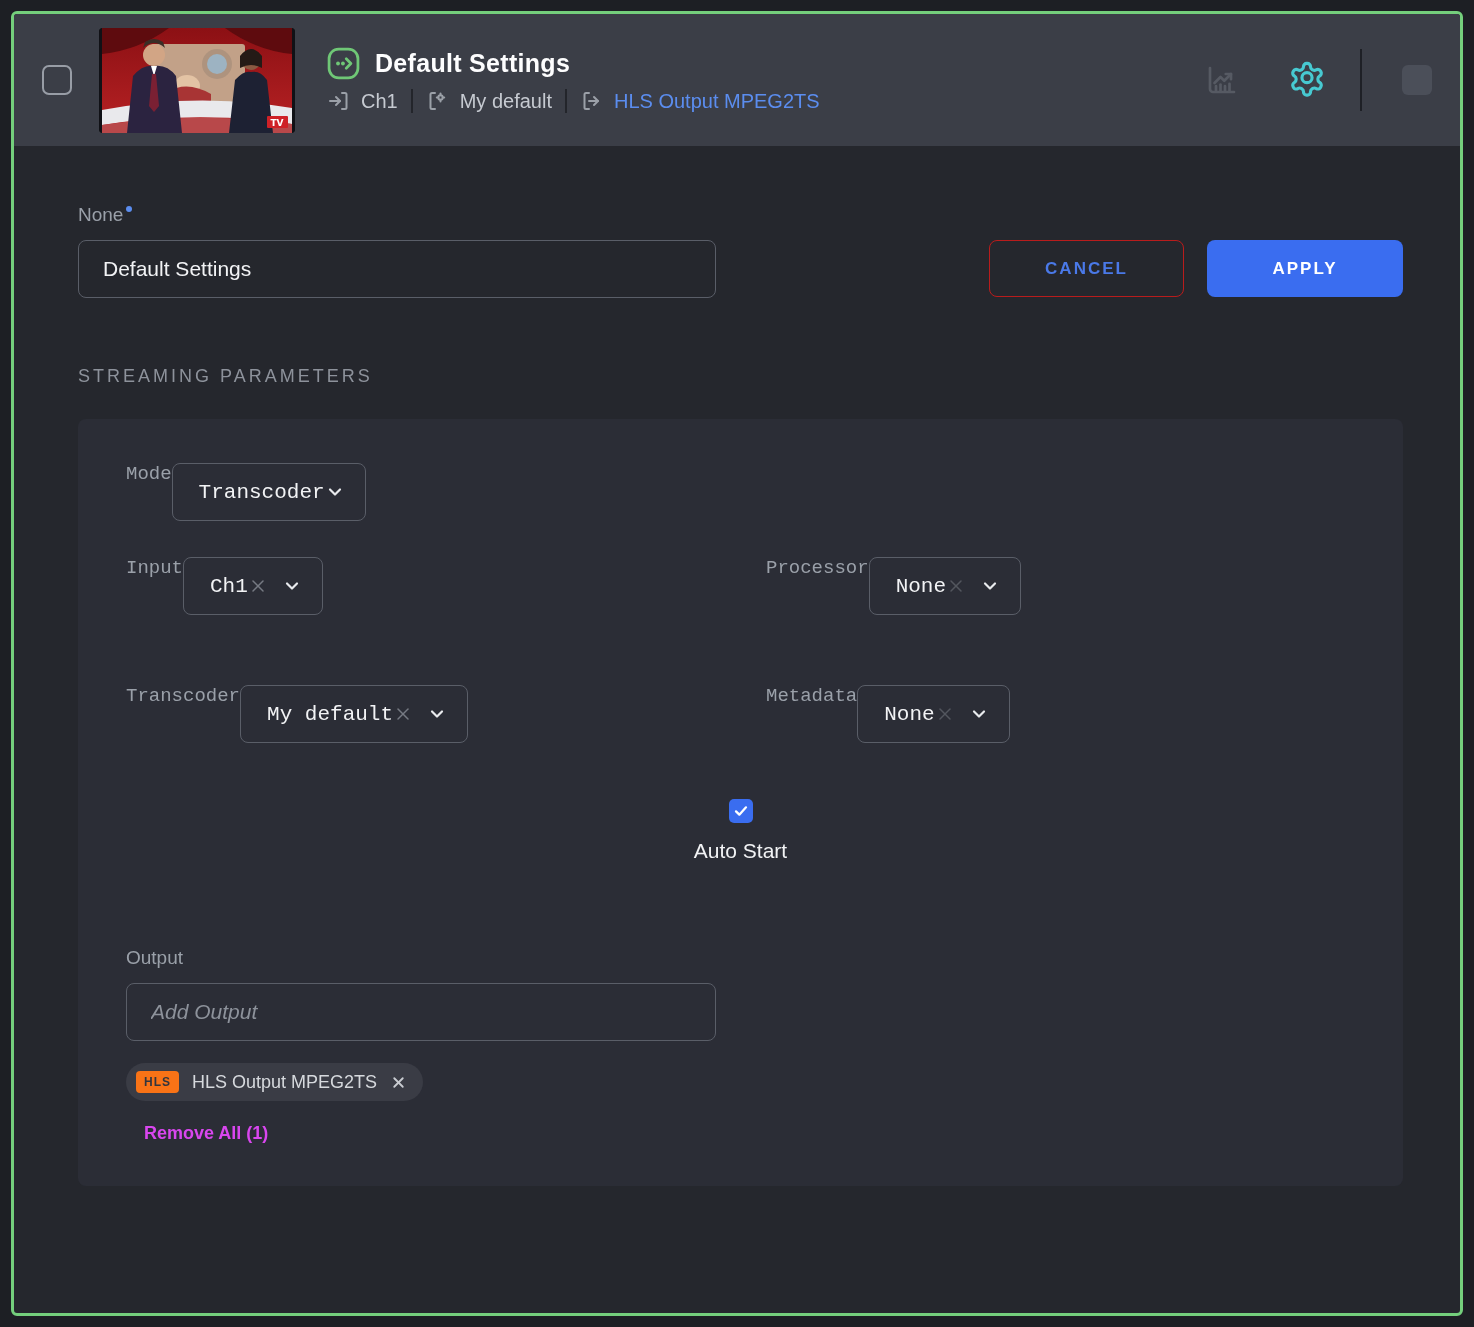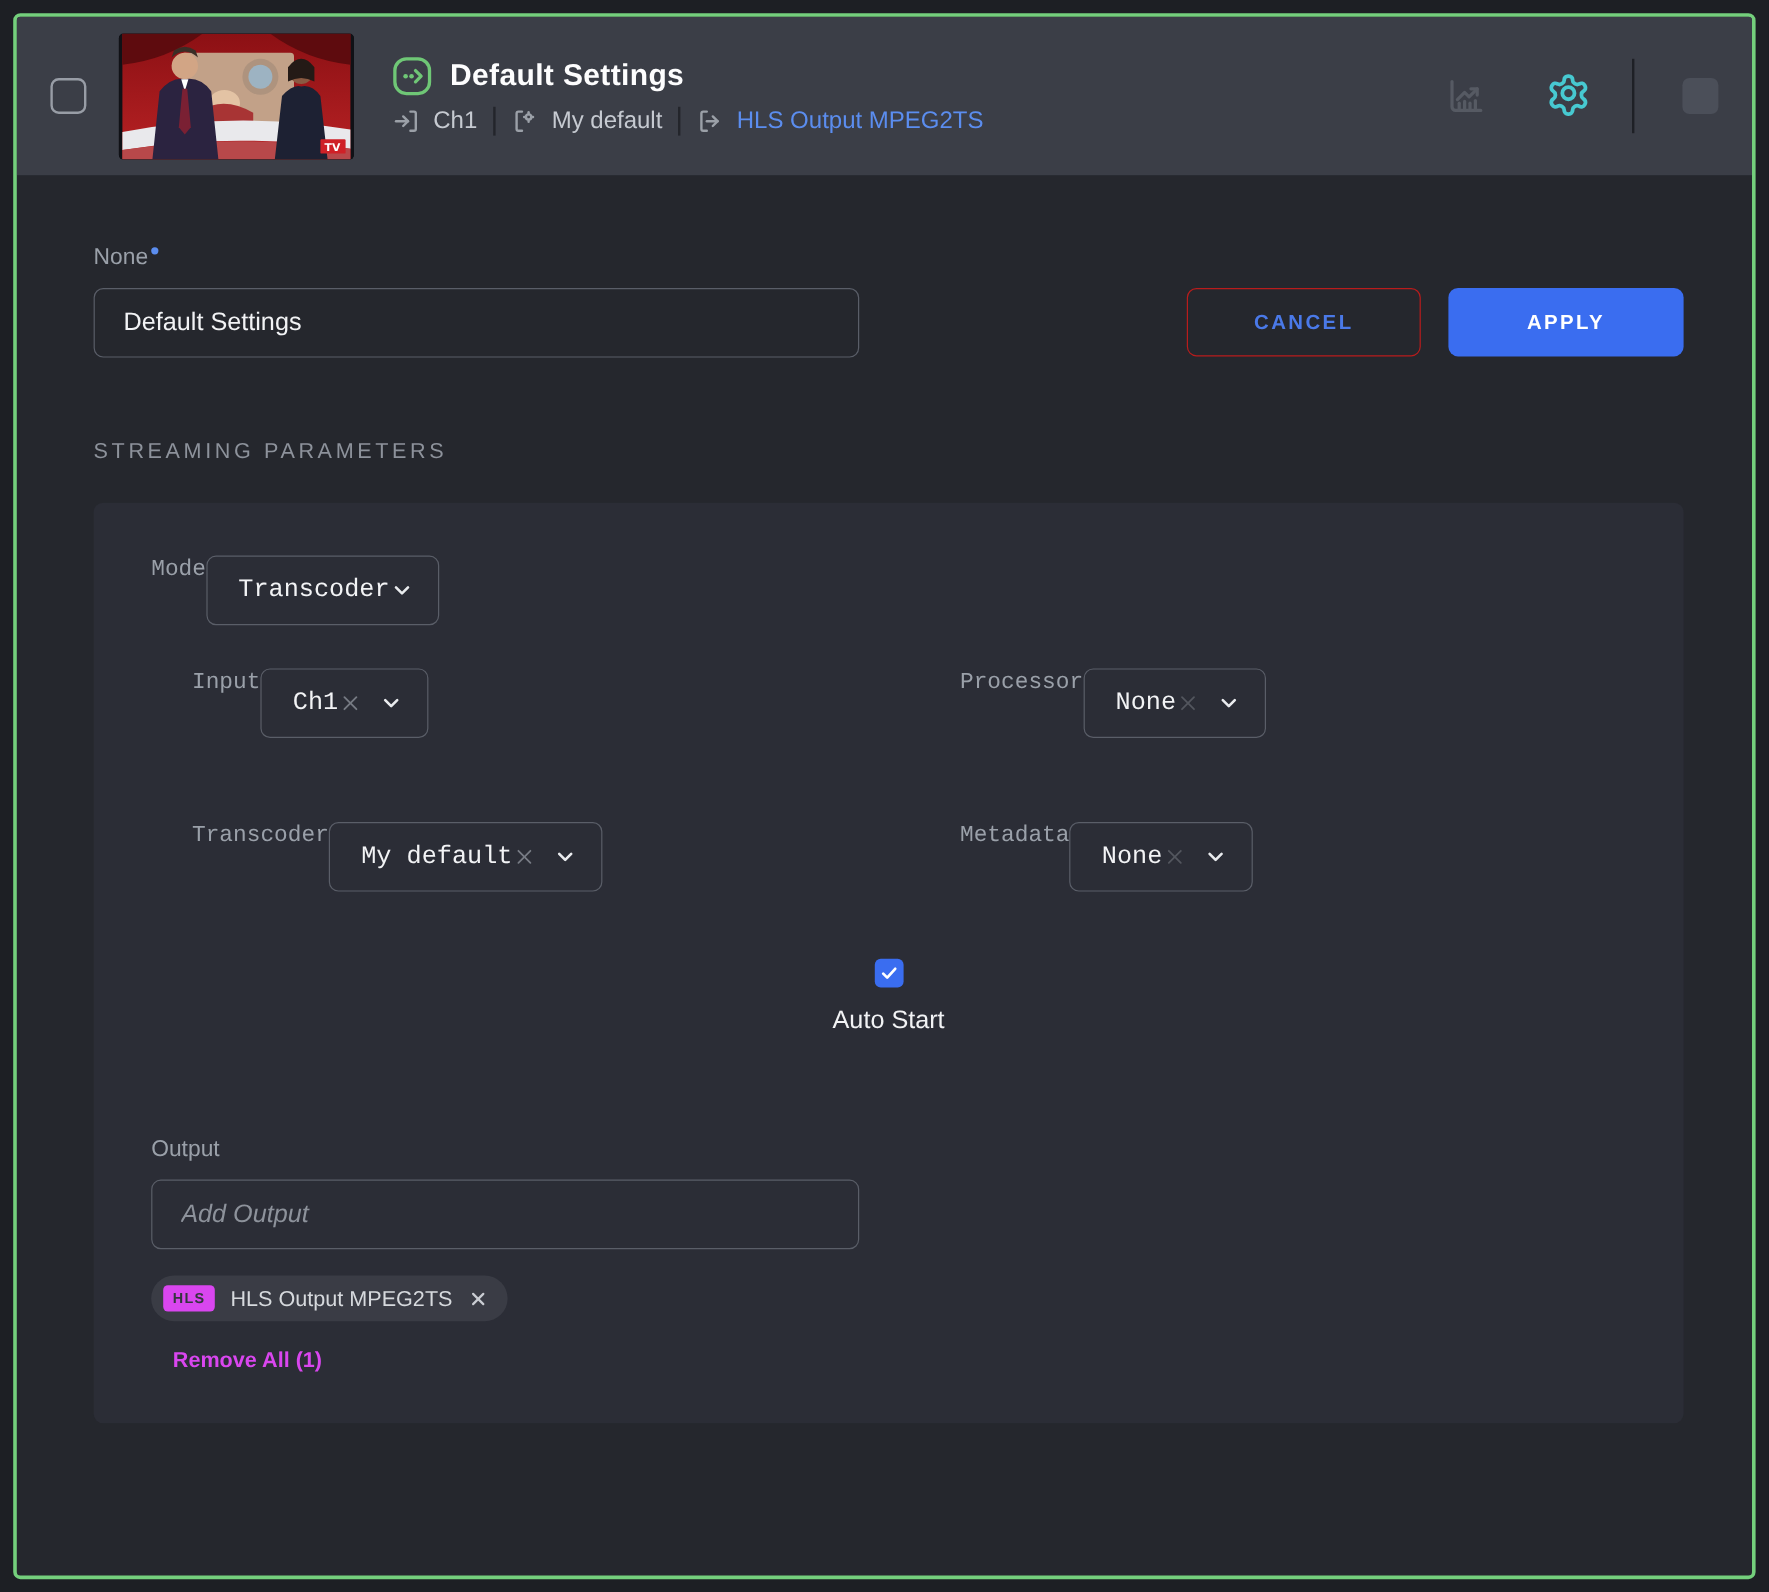--- a/index.html
+++ b/index.html
@@ -28,36 +28,36 @@
   .field-label{color:#9aa0a9;font-size:19px;margin-bottom:14px;display:flex;align-items:flex-start;gap:3px;}
   .req-dot{width:6px;height:6px;border-radius:50%;background:#5b8def;margin-top:2px;display:inline-block;}
   .name-row{display:flex;align-items:flex-start;}
   .text-input{box-sizing:border-box;height:58px;background:transparent;border:1px solid #5a5e68;border-radius:8px;color:#f2f3f5;font-size:21px;padding:0 24px;font-family:inherit;outline:none;}
   .name-input{width:638px;}
   .btn{height:57px;border-radius:8px;font-size:17px;font-weight:bold;letter-spacing:2px;cursor:pointer;font-family:inherit;}
   .btn-cancel{width:195px;margin-left:auto;background:transparent;border:1px solid #b91c1c;color:#4a79e8;}
   .btn-apply{width:196px;margin-left:23px;background:#3a6df0;border:none;color:#ffffff;}
   .section-title{margin-top:68px;color:#8d929b;font-size:18px;letter-spacing:3px;font-weight:500;}
   .panel{margin-top:32px;background:#2b2d36;border-radius:8px;padding:44px 48px 42px 48px;}
-  .col-grid{display:grid;grid-template-columns:590px 589px;column-gap:50px;margin-left:34px;}
+  .col-grid{display:grid;grid-template-columns:590px 589px;column-gap:50px;}
   .fgroup{display:flex;flex-direction:row;font-family:Liberation Mono, monospace;}
   .select{box-sizing:border-box;height:58px;border:1px solid #5a5e68;border-radius:8px;display:flex;align-items:center;padding:0 20px 0 26px;cursor:pointer;background:transparent;}
   .select .val{flex:1;color:#f2f3f5;font-size:21px;}
   .clear-x{display:flex;align-items:center;margin-right:14px;background:none;border:none;padding:0;cursor:pointer;}
   .chev{display:flex;align-items:center;background:none;border:none;padding:0;cursor:pointer;}
   .mb36{margin-bottom:36px;} .mb70{margin-bottom:70px;} .mb56{margin-bottom:56px;}
   .autostart{display:flex;align-items:center;gap:16px;margin-bottom:84px;cursor:pointer;flex-direction:column;}
   .as-box{width:24px;height:24px;border-radius:5px;background:#3a6df0;display:flex;align-items:center;justify-content:center;}
   .as-label{color:#f2f3f5;font-size:21px;}
   .output-group{width:590px;}
   .output-input{width:100%;}
   .output-input::placeholder{color:#8d929b;font-style:italic;opacity:1;}
   .tag-row{margin-top:22px;}
   .tag{display:inline-flex;align-items:center;height:38px;background:#3a3c45;border-radius:19px;padding:0 16px 0 10px;gap:13px;}
-  .tag-badge{background:#d946ef;color:#33363e;font-size:12px;font-weight:bold;letter-spacing:1px;border-radius:4px;padding:4px 8px;}
+  .tag-badge{background:#f97316;color:#33363e;font-size:12px;font-weight:bold;letter-spacing:1px;border-radius:4px;padding:4px 8px;}
   .tag-label{color:#d6d9dd;font-size:18px;}
   .tag-x{background:none;border:none;padding:0;display:flex;align-items:center;cursor:pointer;}
   .remove-link{margin-top:22px;margin-left:18px;color:#d946ef;font-size:18px;font-weight:600;cursor:pointer;display:inline-block;}
 </style>
 </head>
 <body>
 
 <div class="stage">
   <div class="modal">
 

